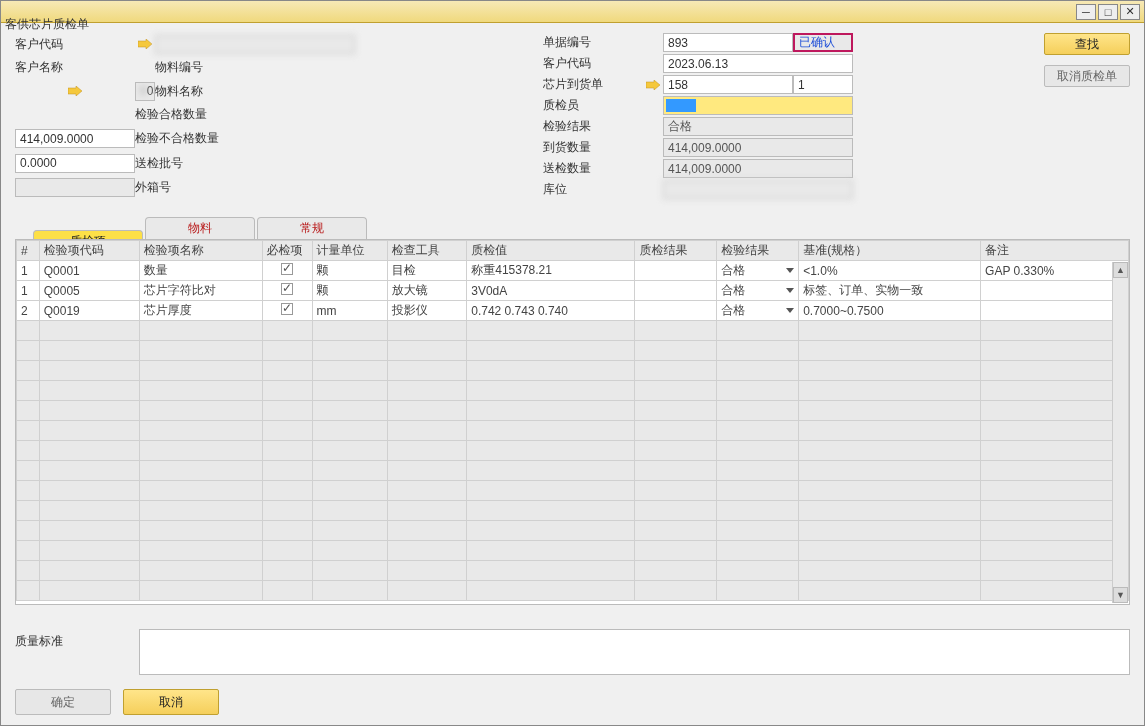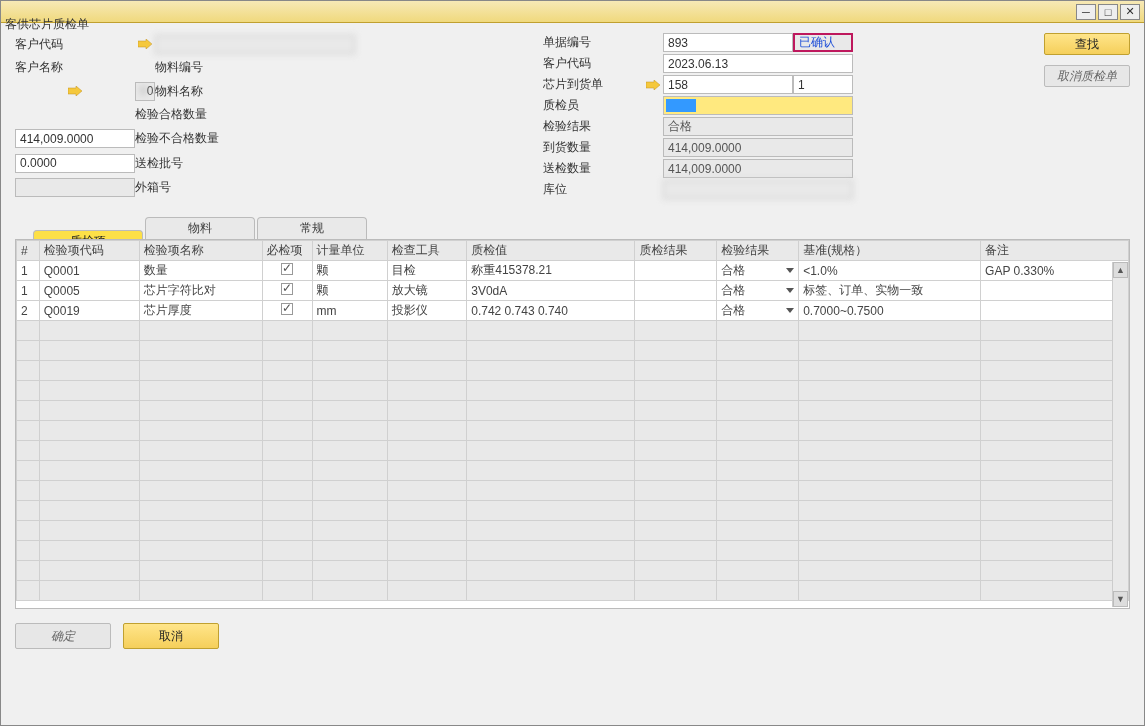--- a/index.html
+++ b/index.html
@@ -90,36 +90,36 @@
   height: 22px;
   border: 1px solid #c0a030;
   background: linear-gradient(#ffe58a, #f5cf5b);
   cursor: pointer;
   font-size: 12px;
   color: #222;
   border-radius: 2px;
 }
 .btn.gray {
   background: #e7e7e7;
-  border: 1px solid #bbb; color:#666;font-style:italic;
+  border: 1px solid #bbb; color:#666;
 }
 .tabs {
   margin-top: 18px;
   display: flex;
   margin-left: 18px;
 }
 .tab {
   width: 110px; height: 22px;
   border: 1px solid #bbb;
   border-bottom: none;
   background: #e9e9e9;
   display: flex; align-items: center; justify-content: center;
   margin-right: 2px;
   cursor: pointer;
-  color: #404040;
+  color: #b91c1c;
   border-radius: 4px 4px 0 0;
 }
 .tab.active { background: #fde047; color:#222; position:relative; top:13px; border-bottom:1px solid #fdfdfd;}
 .grid-wrap {
   border: 1px solid #bbb;
   background: #fff;
   flex: 1;
   max-height: 370px;
   margin-top:0;
   position: relative;
@@ -553,19 +553,23 @@
               <td></td>
             </tr>
           </tbody>
       </table>
       <div class="scroll-stub">
         <div class="sbtn">▲</div>
         <div class="sbtn bot">▼</div>
       </div>
     </div>
 
+    <div class="bottom-area">
+      <div class="qstd-label field-label">质量标准</div>
+      <div class="qstd-box"></div>
+    </div>
 
     <div class="action-row">
       <button class="btn gray">确定</button>
       <button class="btn">取消</button>
     </div>
   </div>
 </div>
 
 </body></html>

